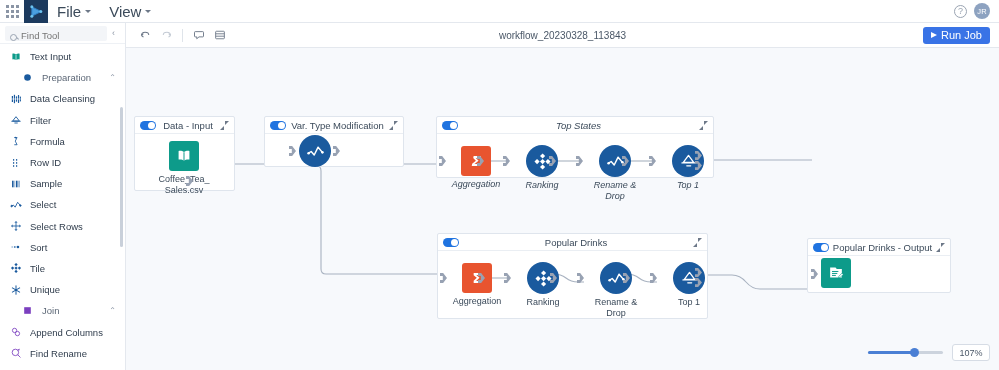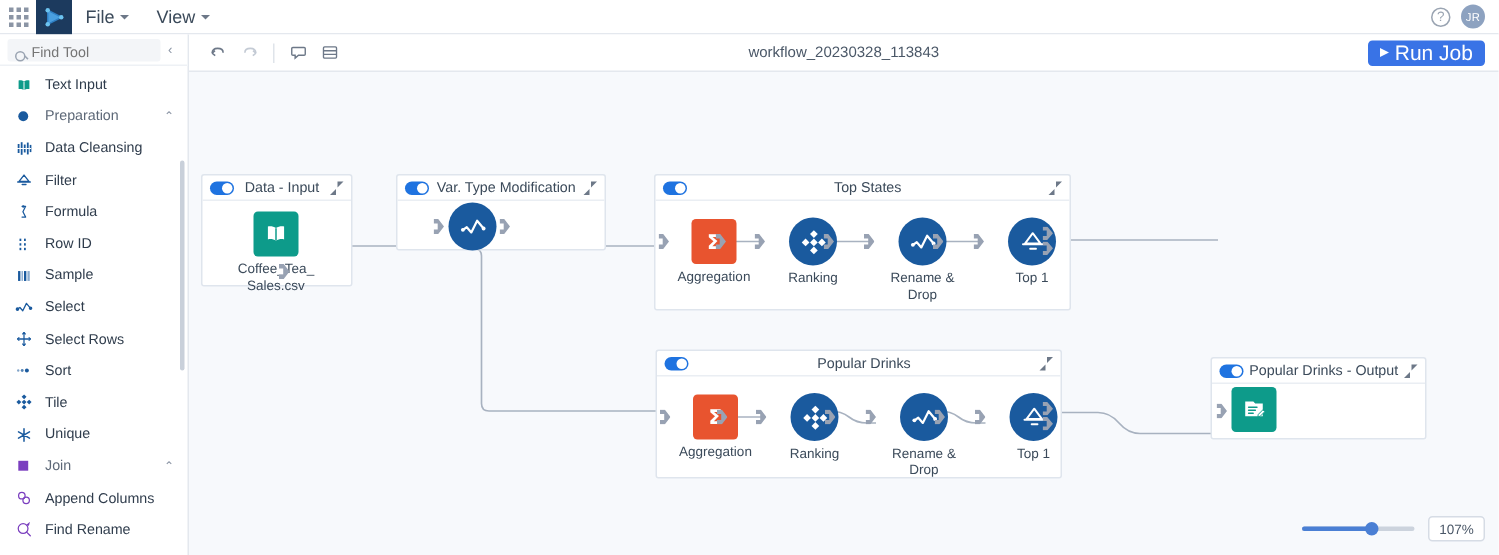--- a/index.html
+++ b/index.html
@@ -22,21 +22,21 @@
     cursor: pointer;
   }
   .waffle-grid { display: grid; grid-template-columns: repeat(3, 3px); grid-gap: 2px; }
   .waffle-grid i { width: 3px; height: 3px; background: #8b95a5; display: block; }
   .brand-logo {
     width: 24px; height: 23px; background: #1c3a5e;
     display: flex; align-items: center; justify-content: center;
   }
   .brand-logo svg { display: block; }
   .menu-item {
-    font-size: 12px; color: #3b4a5a; padding: 0 9px; height: 23px;
+    font-size: 15px; color: #3b4a5a; padding: 0 9px; height: 23px;
     display: flex; align-items: center; gap: 4px; cursor: pointer;
   }
   .menu-item .caret {
     width: 0; height: 0; border-left: 3px solid transparent; border-right: 3px solid transparent;
     border-top: 3.5px solid #6d7888;
   }
   .menubar-right {
     margin-left: auto; display: flex; align-items: center; gap: 7px; padding-right: 9px;
   }
   .help-icon {
@@ -60,21 +60,21 @@
     cursor: pointer; color: #6d7888;
   }
   .tb-icon.disabled { color: #c3cad4; }
   .tb-sep { width: 1px; height: 13px; background: #dfe4ea; margin: 0 5px; }
   .wf-title {
     position: absolute; left: 0; right: 0; text-align: center; font-size: 10px;
     color: #4a5767; pointer-events: none;
   }
   .run-btn {
     margin-left: auto; background: #3973e6; color: #fff; border: none; border-radius: 3px;
-    height: 17px; padding: 0 8px; font-size: 14px; display: flex; align-items: center; gap: 4px;
+    height: 17px; padding: 0 8px; font-size: 11px; display: flex; align-items: center; gap: 4px;
     cursor: pointer; font-family: "Liberation Sans", sans-serif;
   }
   .run-btn .tri {
     width: 0; height: 0; border-left: 6px solid #fff;
     border-top: 3.5px solid transparent; border-bottom: 3.5px solid transparent;
   }
 
   
   .sidebar {
     position: absolute; left: 0; top: 23px; width: 126px; height: 347px;
@@ -104,21 +104,21 @@
     width: 13px; text-align: center; font-size: 9px; color: #8b95a5; cursor: pointer;
   }
   .tool-list { padding-top: 2px; }
   .tool-item {
     height: 21.2px; display: flex; align-items: center; gap: 8px; padding: 0 9px;
     font-size: 9.5px; color: #2f3c4c; cursor: pointer; white-space: nowrap;
   }
   .tool-item .ico {
     width: 13px; height: 13px; flex: none; display: flex; align-items: center; justify-content: center;
   }
-  .tool-item.category { color: #5d6877; }
+  .tool-item.category { color: #5d6877; margin-left: 12px; }
   .tool-item .cat-chev {
     margin-left: auto; font-size: 8px; color: #8b95a5;
   }
   .scroll-track {
     position: absolute; right: 1px; top: 26px; width: 3px; height: 318px; background: transparent;
   }
   .scroll-thumb {
     position: absolute; right: 1px; top: 58px; width: 3px; height: 140px;
     background: #c9d0da; border-radius: 2px;
   }
@@ -515,21 +515,21 @@
             <path d="M3 13 L6 11 L9.5 15 L14 6 L19 12" fill="none" stroke="#fff" stroke-width="1.7" stroke-linecap="round" stroke-linejoin="round"></path>
             <circle cx="3" cy="13" r="1.5" fill="#fff"></circle>
             <circle cx="19" cy="12" r="1.5" fill="#fff"></circle>
           </svg>
         </div>
       </div>
       <div class="port out" style="left:68px; top:12px;"></div>
     </div>
   </div>
 
-  <div class="box" style="left:310px; top:68px; width:278px; height:91px;">
+  <div class="box" style="left:310px; top:68px; width:278px; height:62px;font-style:italic;">
     <div class="box-head">
       <div class="toggle">
           <span class="knob"></span>
         </div>
       <div class="box-title">Top States</div>
       <div class="collapse-ico"></div>
     </div>
     <div class="box-body">
 
       <svg width="278" height="68" style="position:absolute;left:0;top:0;">

